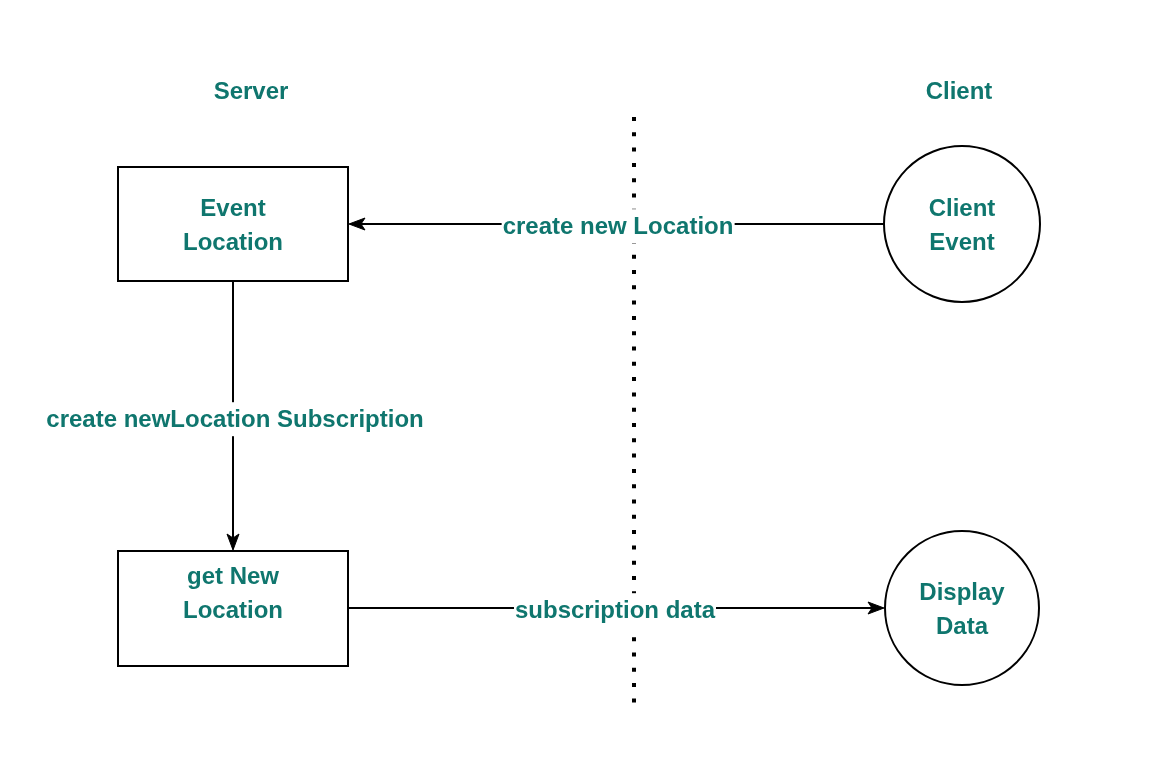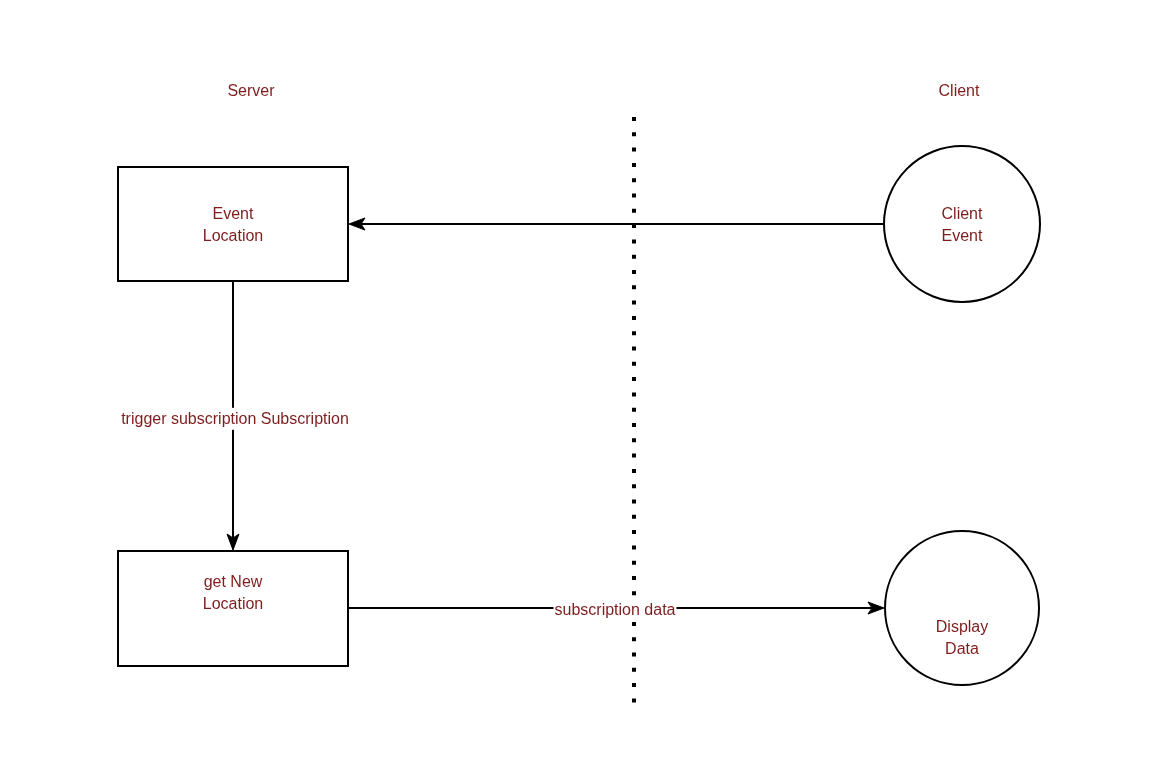--- a/index.html
+++ b/index.html
@@ -17,25 +17,26 @@
     overflow: hidden;
   }
   .canvas svg {
     position: absolute;
     left: 0;
     top: 0;
   }
   .label {
     position: absolute;
     transform: translate(-50%, -50%);
-    font-size: 16px;
+    font-size: 24px;
     line-height: 1.4;
     text-align: center;
     white-space: pre-line;
-    color: #7f1d1d;
+    color: #0f766e;
+    font-weight: bold;
   }
   .edge-label {
     background: #ffffff;
     padding: 0 1px;
     white-space: nowrap;
   }
 </style>
 </head>
 <body>
 
@@ -64,19 +65,20 @@
 
   <div class="label" style="left:251px; top:91px;">Server</div>
   <div class="label" style="left:959px; top:91px;">Client</div>
 
   <div class="label" style="left:233px; top:225px;">Event
 Location</div>
   <div class="label" style="left:962px; top:225px;">Client
 Event</div>
   <div class="label" style="left:233px; top:593px;">get New
 Location</div>
-  <div class="label" style="left:962px; top:638px;">Display
+  <div class="label" style="left:962px; top:609px;">Display
 Data</div>
 
-  <div class="label edge-label" style="left:235px; top:419px;">trigger subscription Subscription</div>
+  <div class="label edge-label" style="left:618px; top:226px;">create new Location</div>
+  <div class="label edge-label" style="left:235px; top:419px;">create newLocation Subscription</div>
   <div class="label edge-label" style="left:615px; top:610px;">subscription data</div>
 
 </div>
 
 </body></html>

